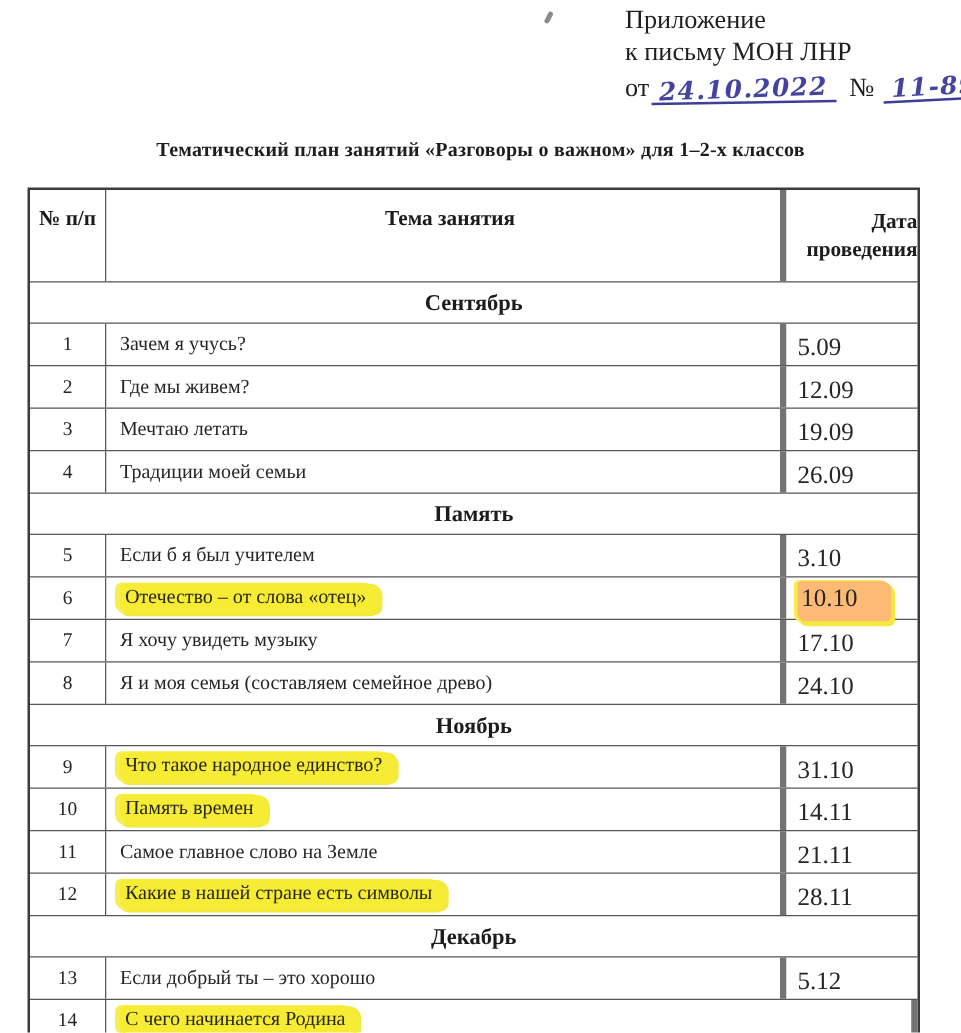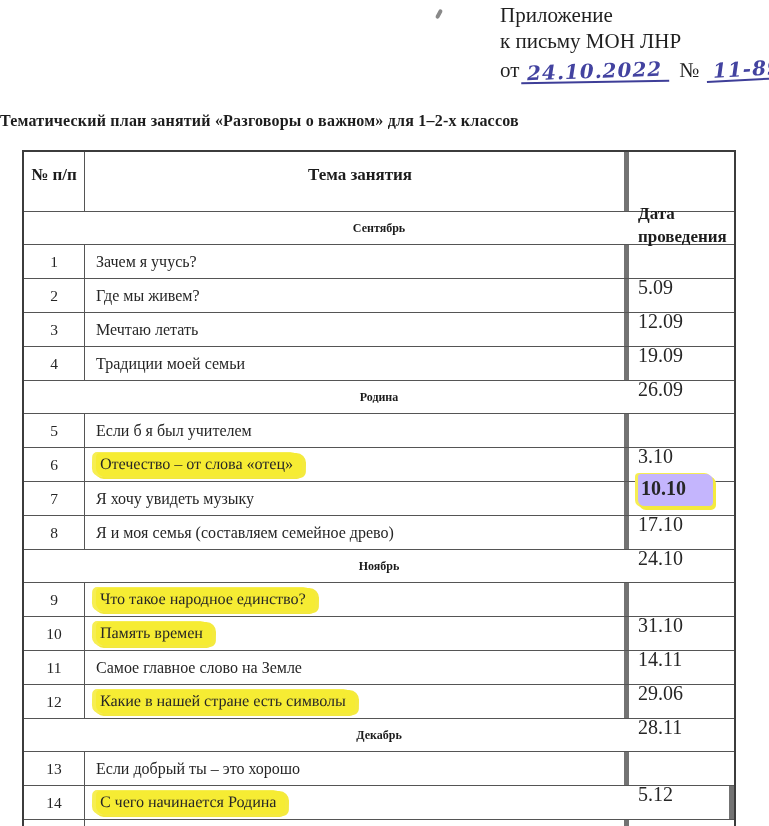--- a/index.html
+++ b/index.html
@@ -19,62 +19,61 @@
     color:#4343a0;font-size:20px;letter-spacing:1px;white-space:nowrap;
   }
   .u{border-bottom:2px solid #3e3e98;display:inline-block;text-align:center;}
   .u-date{min-width:148px;margin-left:2px;transform:rotate(-1deg);}
   .u-num{min-width:112px;margin-left:8px;transform:rotate(-3deg);transform-origin:left bottom;}
   .u-date .hand{position:relative;top:3px;transform:rotate(-1deg);display:inline-block;}
   .u-num .hand{position:relative;top:3px;display:inline-block;}
   .no-label{margin-left:10px;}
   
   .doc-title{
-    position:absolute;left:0;top:112px;width:769px;
+    position:absolute;left:0;top:112px;width:769px;text-align:center;
     font-weight:bold;font-size:16px;letter-spacing:.2px;color:#1d1d1d;
   }
   
   .tbl{
     position:absolute;left:22px;top:150px;width:714px;
     border:2px solid #3c3c3c;box-sizing:border-box;background:#fff;
   }
   .tr{display:flex;border-bottom:1px solid #555;box-sizing:border-box;}
   .td{box-sizing:border-box;display:flex;}
   .c1{width:61px;border-right:1px solid #555;justify-content:center;}
   .c2{flex:1;border-right:5px solid #737373;padding-left:11px;}
-  .c3{width:105px;padding-left:9px;margin-top:37px;}
-  .thead{height:60px;font-weight:bold;font-size:17px;color:#1c1c1c;}
+  .c3{width:105px;padding-left:9px;}
+  .thead{height:74px;font-weight:bold;font-size:17px;color:#1c1c1c;text-align:right;}
   .thead .c1{align-items:flex-start;padding-top:13px;}
   .thead .c2{align-items:flex-start;padding-top:13px;justify-content:center;}
   .thead .c3{align-items:flex-start;padding-top:13px;line-height:23px;}
   .month{height:33px;align-items:center;justify-content:center;display:flex;
-    font-weight:bold;font-size:12px;color:#1c1c1c;}
+    font-weight:bold;font-size:18px;color:#1c1c1c;}
   .drow{height:34px;font-size:16px;}
   .drow .td{align-items:center;}
   .drow .c1{font-size:15.5px;}
   .drow .c3{padding-top:5px;font-size:20px;}
   .partial{height:7px;border-bottom:none;}
   .partial .td{height:100%;}
   
   .hl{
     background:#f6ec33;
     box-shadow:3px 1px 0 1px #f4ea3e, -3px 0 0 1px #f6ee52, 0 2px 0 1px #f2e83c;
     border-radius:4px 9px 5px 8px;
     padding:2px 9px 3px 4px;
     display:inline-block;
     transform:skew(-1deg);
   }
   .hl-date{
-    background:#c4b5fd;
+    background:#fdba74;
     box-shadow:2px 3px 0 1px #f4ea3e, -2px 0 0 1px #f6ee52;
     border-radius:3px 7px 4px 6px;
     padding:3px 10px 6px 3px;
     min-width:62px;
     display:inline-block;
-    font-weight:bold;
   }
   .txt{white-space:nowrap;}
 </style>
 </head>
 <body>
 
 <div class="speck"></div>
 
 <div class="letterhead">
   <div class="lh-line">Приложение</div>
@@ -128,21 +127,21 @@
   <div class="tr drow">
     <div class="td c1">4</div>
     <div class="td c2">
         <span class="txt">Традиции моей семьи</span>
       </div>
     <div class="td c3">
         <span class="txt">26.09</span>
       </div>
   </div>
 
-  <div class="tr month">Родина</div>
+  <div class="tr month">Память</div>
   <div class="tr drow">
     <div class="td c1">5</div>
     <div class="td c2">
         <span class="txt">Если б я был учителем</span>
       </div>
     <div class="td c3">
         <span class="txt">3.10</span>
       </div>
   </div>
   <div class="tr drow">
@@ -191,21 +190,21 @@
     <div class="td c3">
         <span class="txt">14.11</span>
       </div>
   </div>
   <div class="tr drow">
     <div class="td c1">11</div>
     <div class="td c2">
         <span class="txt">Самое главное слово на Земле</span>
       </div>
     <div class="td c3">
-        <span class="txt">29.06</span>
+        <span class="txt">21.11</span>
       </div>
   </div>
   <div class="tr drow">
     <div class="td c1">12</div>
     <div class="td c2">
         <span class="txt hl">Какие в нашей стране есть символы</span>
       </div>
     <div class="td c3">
         <span class="txt">28.11</span>
       </div>

